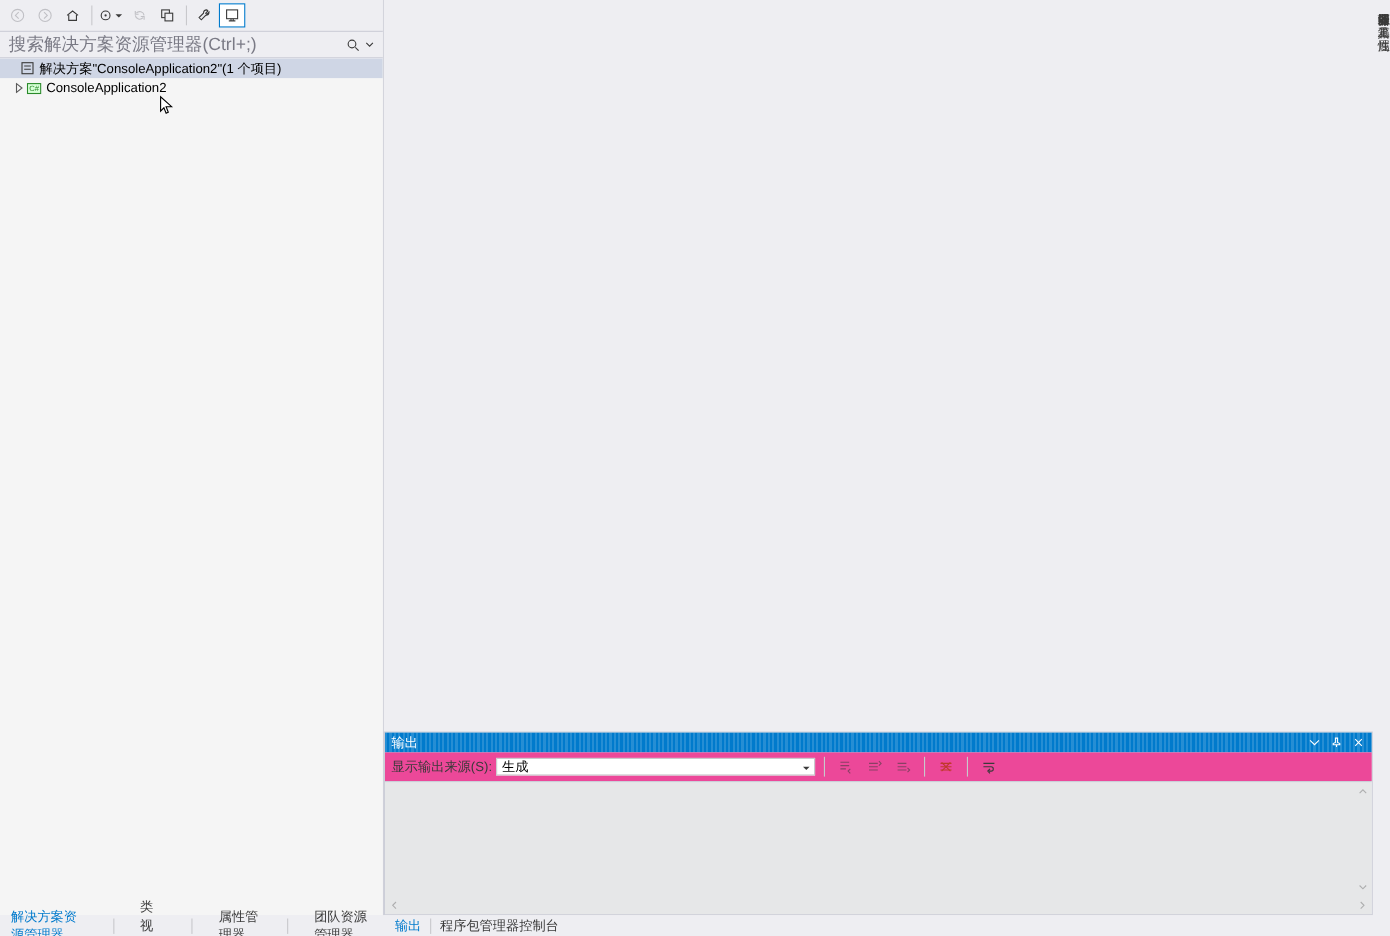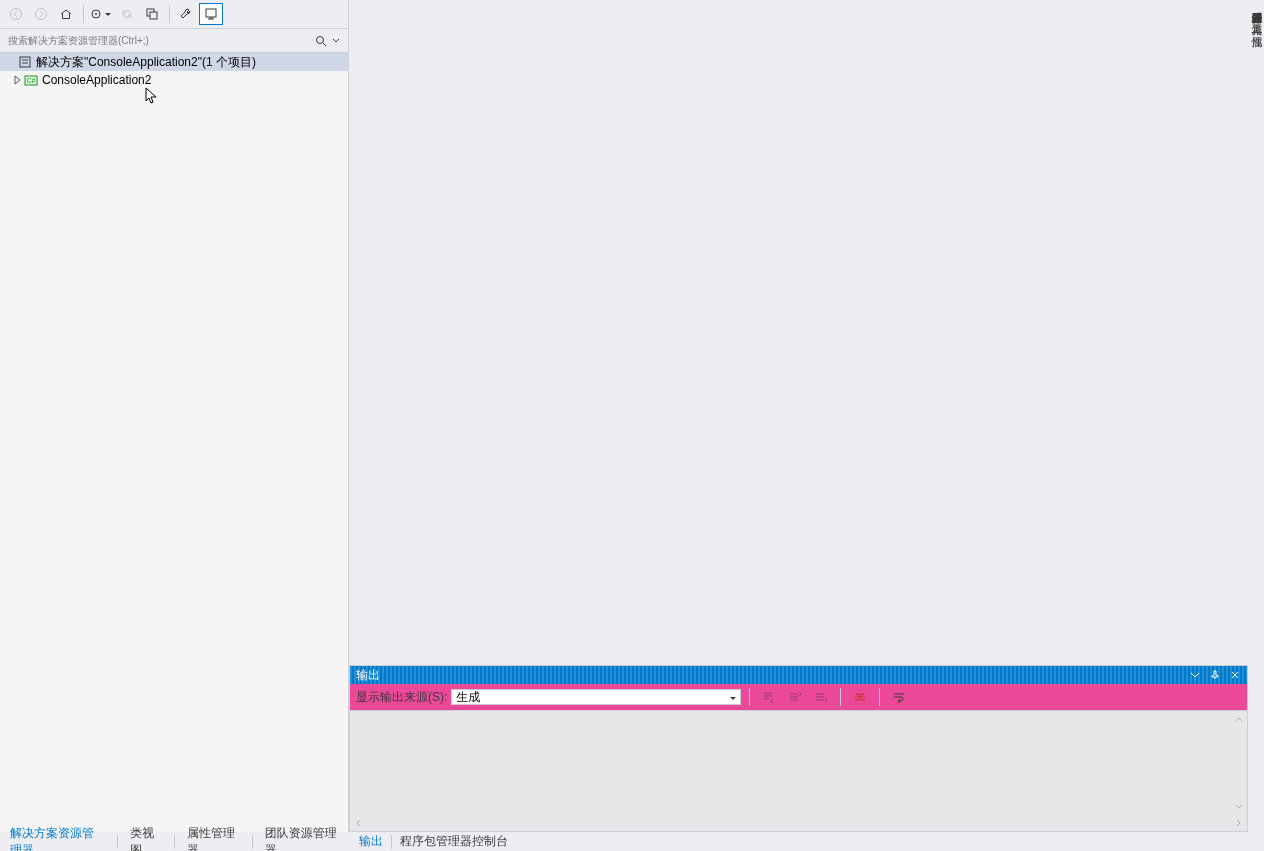--- a/index.html
+++ b/index.html
@@ -75,21 +75,21 @@
     border-right: none;
     display: flex;
     align-items: center;
     padding: 0 6px 0 6px;
   }
   .searchbar input {
     flex: 1;
     border: none;
     background: transparent;
     font-family: inherit;
-    font-size: 10px;
+    font-size: 16px;
     outline: none;
   }
   .searchbar input::placeholder { color: #7a7a85; }
   .searchbar .sicon {
     width: 18px;
     height: 18px;
     display: inline-flex;
     align-items: center;
     justify-content: center;
     cursor: pointer;
@@ -264,21 +264,21 @@
   }
   .bottom-tabs-left {
     position: absolute;
     left: 0;
     bottom: 0;
     height: 19px;
     display: flex;
     align-items: center;
     background: #eeeef2;
     padding: 0 4px;
-    gap: 4px;
+    gap: 16px;
     width: 349px;
   }
   .bottom-tabs-right {
     position: absolute;
     left: 349px;
     bottom: 0;
     height: 19px;
     display: flex;
     align-items: center;
     background: #eeeef2;

